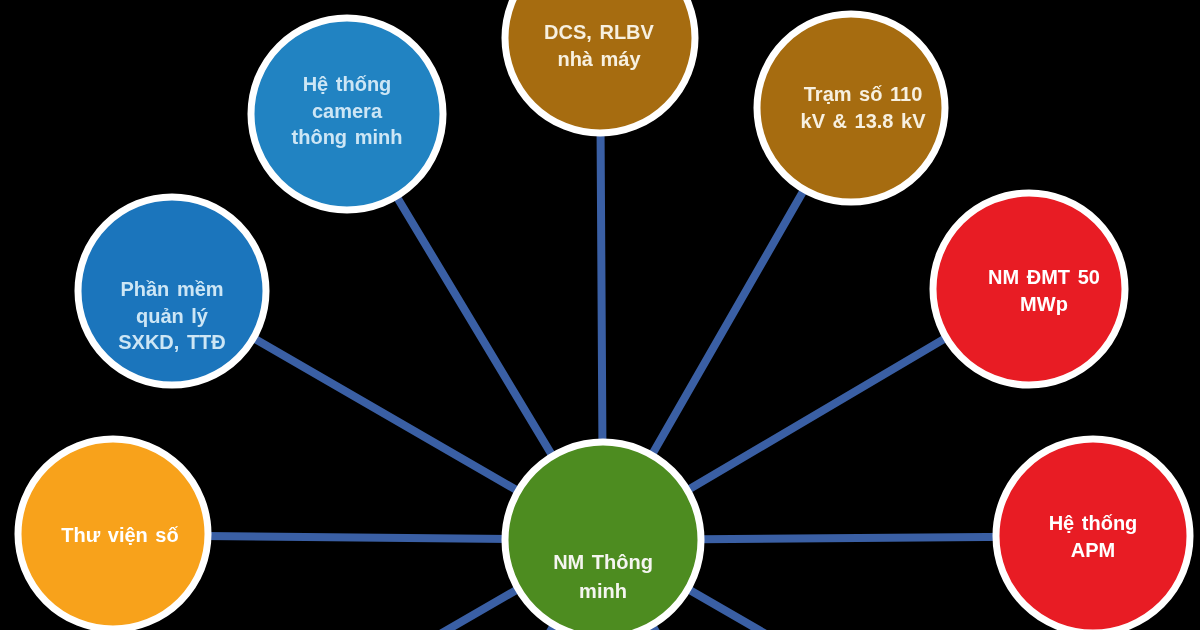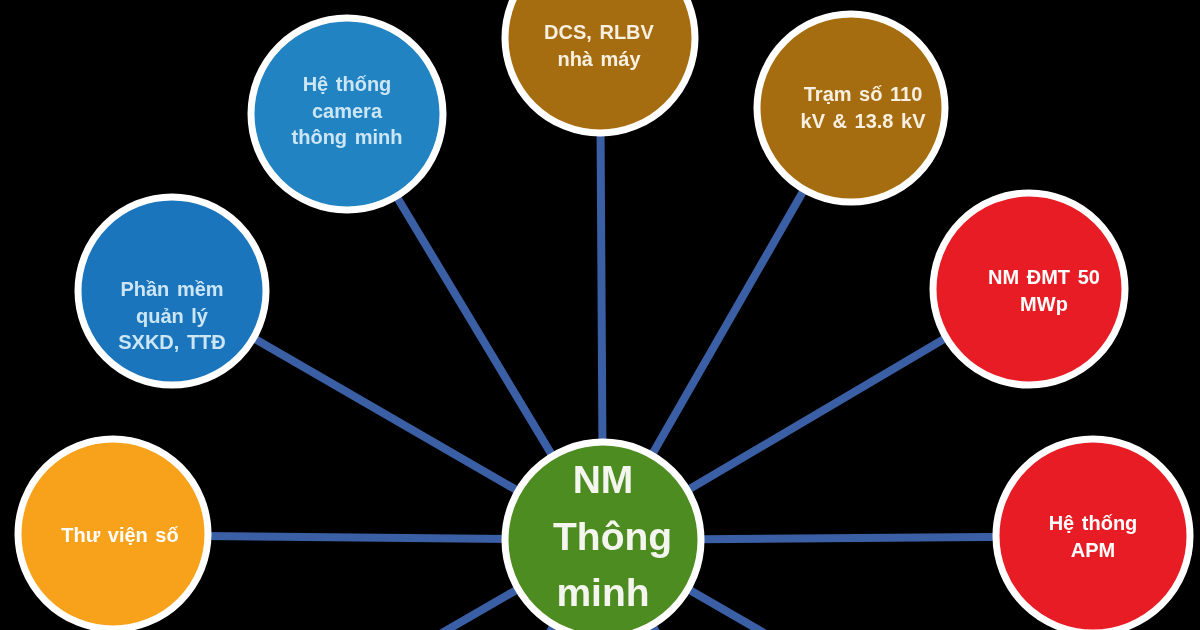--- a/index.html
+++ b/index.html
@@ -37,22 +37,23 @@
     position: absolute;
     transform: translate(-50%, -50%);
     text-align: center;
     font-weight: bold;
     font-size: 20px;
     line-height: 1.33;
     word-spacing: 2px;
     user-select: none;
   }
   .label-center {
-    font-size: 39px;
+    font-size: 20px;
     line-height: 1.45;
+    margin-top: 40px;
   }
 </style>
 </head>
 <body style="background-color: rgb(0, 0, 0);">
 
 <div class="stage">
 
   <svg viewBox="0 0 1200 630">
 
     <g class="connectors" stroke="#3A5FA4">

